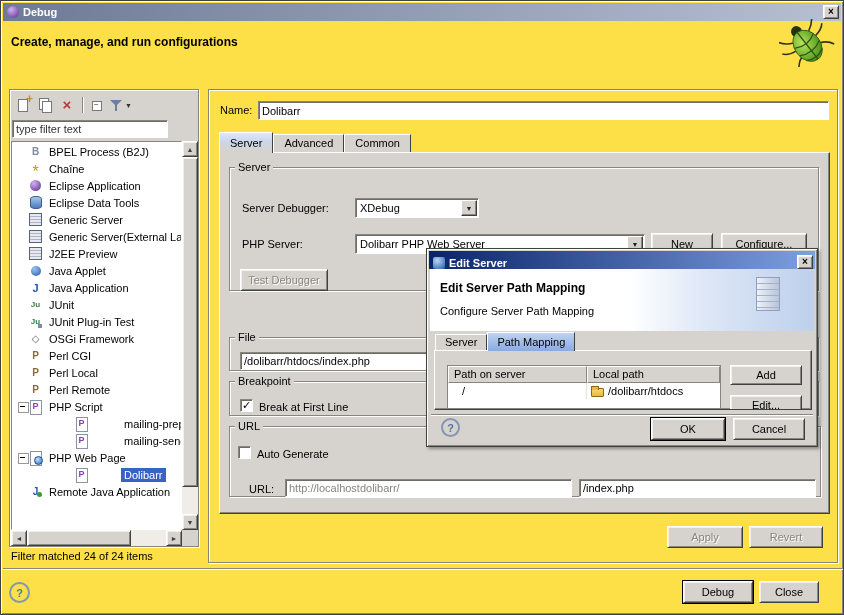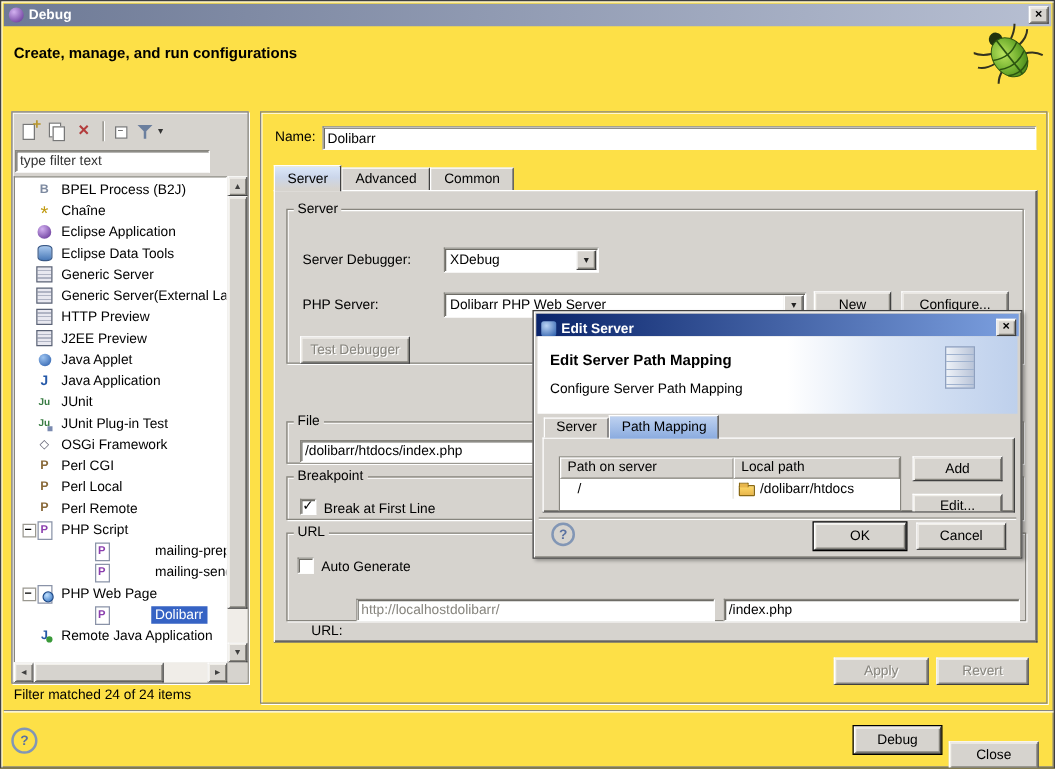--- a/index.html
+++ b/index.html
@@ -263,25 +263,20 @@
           <span class="ti ic-generic-server"></span>
           <span class="tl">Generic Server</span>
         </div>
         <div class="tree-row">
           <span class="handle"></span>
           <span class="ti ic-generic-server"></span>
           <span class="tl">Generic Server(External La</span>
         </div>
         <div class="tree-row">
           <span class="handle"></span>
-          <span class="ti ic-http-preview"></span>
-          <span class="tl">HTTP Preview</span>
-        </div>
-        <div class="tree-row">
-          <span class="handle"></span>
           <span class="ti ic-j2ee-preview"></span>
           <span class="tl">J2EE Preview</span>
         </div>
         <div class="tree-row">
           <span class="handle"></span>
           <span class="ti ic-java-applet"></span>
           <span class="tl">Java Applet</span>
         </div>
         <div class="tree-row">
           <span class="handle"></span>
@@ -414,34 +409,34 @@
     <span class="cb" style="left:10px;top:12px;">
         <span>✓</span>
       </span>
     <span class="lbl" style="left:29px;top:14px;">Break at First Line</span>
   </fieldset>
 
   <fieldset class="grp grp-url">
     <legend>URL</legend>
     <span class="cb" style="left:8px;top:14px;"></span>
     <span class="lbl" style="left:27px;top:16px;">Auto Generate</span>
-    <span class="lbl" style="left:19px;top:51px;margin-top:16px;">URL:</span>
+    <span class="lbl" style="left:19px;top:51px;">URL:</span>
     <input class="tf dim" style="left: 55px; top: 47px; width: 287px; height: 18px;" value="http://localhostdolibarr/">
     <input class="tf" style="left: 349px; top: 47px; width: 237px; height: 18px;" value="/index.php">
   </fieldset>
 
   <button class="btn disabled" style="left:666px;top:525px;width:76px;height:22px;">Apply</button>
   <button class="btn disabled" style="left:748px;top:525px;width:74px;height:22px;">Revert</button>
 
   <div class="footer-sep"></div>
   <span class="help-circle main-help">
       <span>?</span>
     </span>
   <button class="btn default" style="left:682px;top:580px;width:70px;height:22px;">Debug</button>
-  <button class="btn" style="left:758px;top:580px;width:72px;height:22px;margin-top:12px;">Close</button>
+  <button class="btn" style="left:758px;top:580px;width:60px;height:22px;">Close</button>
 
   <div class="dlg">
     <div class="dtitle">
       <span class="ticon"></span>
       <span class="ttext">Edit Server</span>
       <button class="btn cap-btn"><span>×</span></button>
     </div>
     <div class="dheader">
       <div class="dheading">Edit Server Path Mapping</div>
       <div class="dsub">Configure Server Path Mapping</div>

